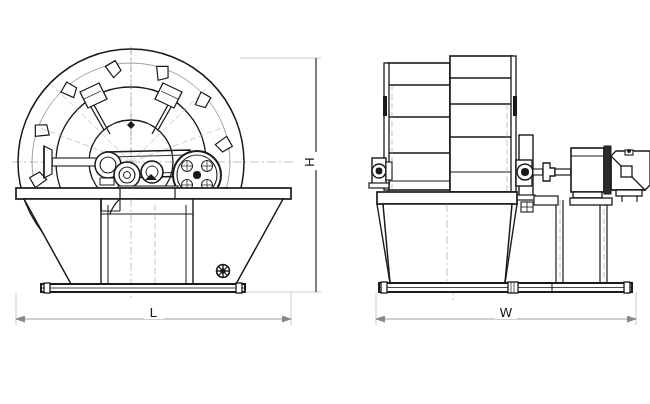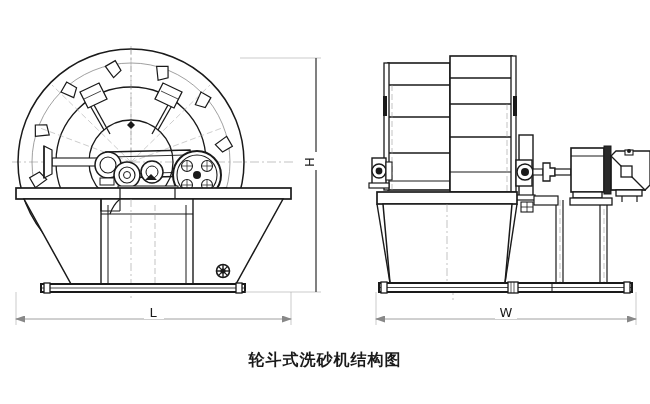--- a/index.html
+++ b/index.html
@@ -322,15 +322,14 @@
       <line x1="376" y1="292" x2="376" y2="325" stroke="#aaaaaa" stroke-width="0.6"></line>
       <line x1="636" y1="292" x2="636" y2="325" stroke="#aaaaaa" stroke-width="0.6"></line>
       <line x1="376" y1="319" x2="636" y2="319" stroke="#888888" stroke-width="0.8" marker-start="url(#arrB)" marker-end="url(#arrA)"></line>
       <rect x="495" y="305" width="22" height="14" fill="#ffffff" stroke="none"></rect>
       <text x="506" y="317" font-size="13" fill="#1a1a1a" text-anchor="middle">W</text>
     </g>
   </g>
 
 </svg>
 
-<div class="caption">轮斗式洗砂机结构图</div>
 
 </div>
 
 </body></html>

